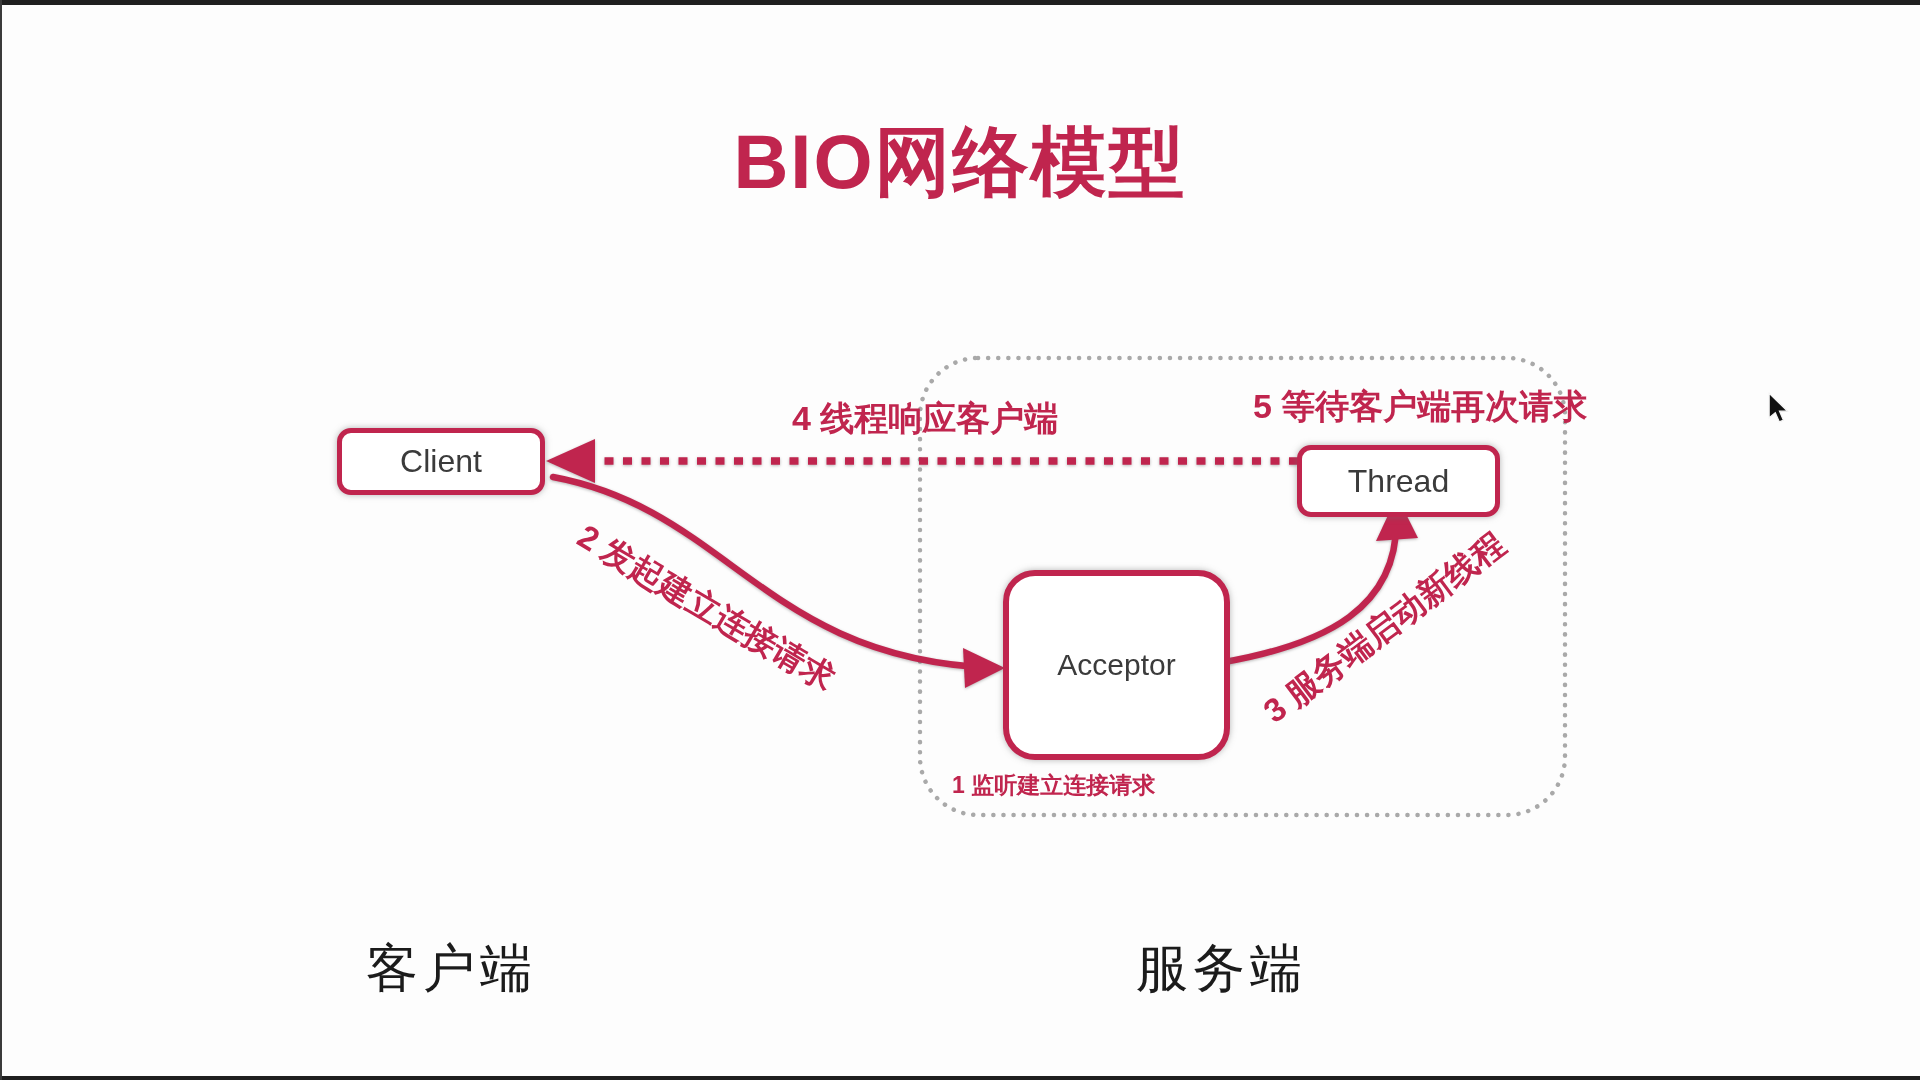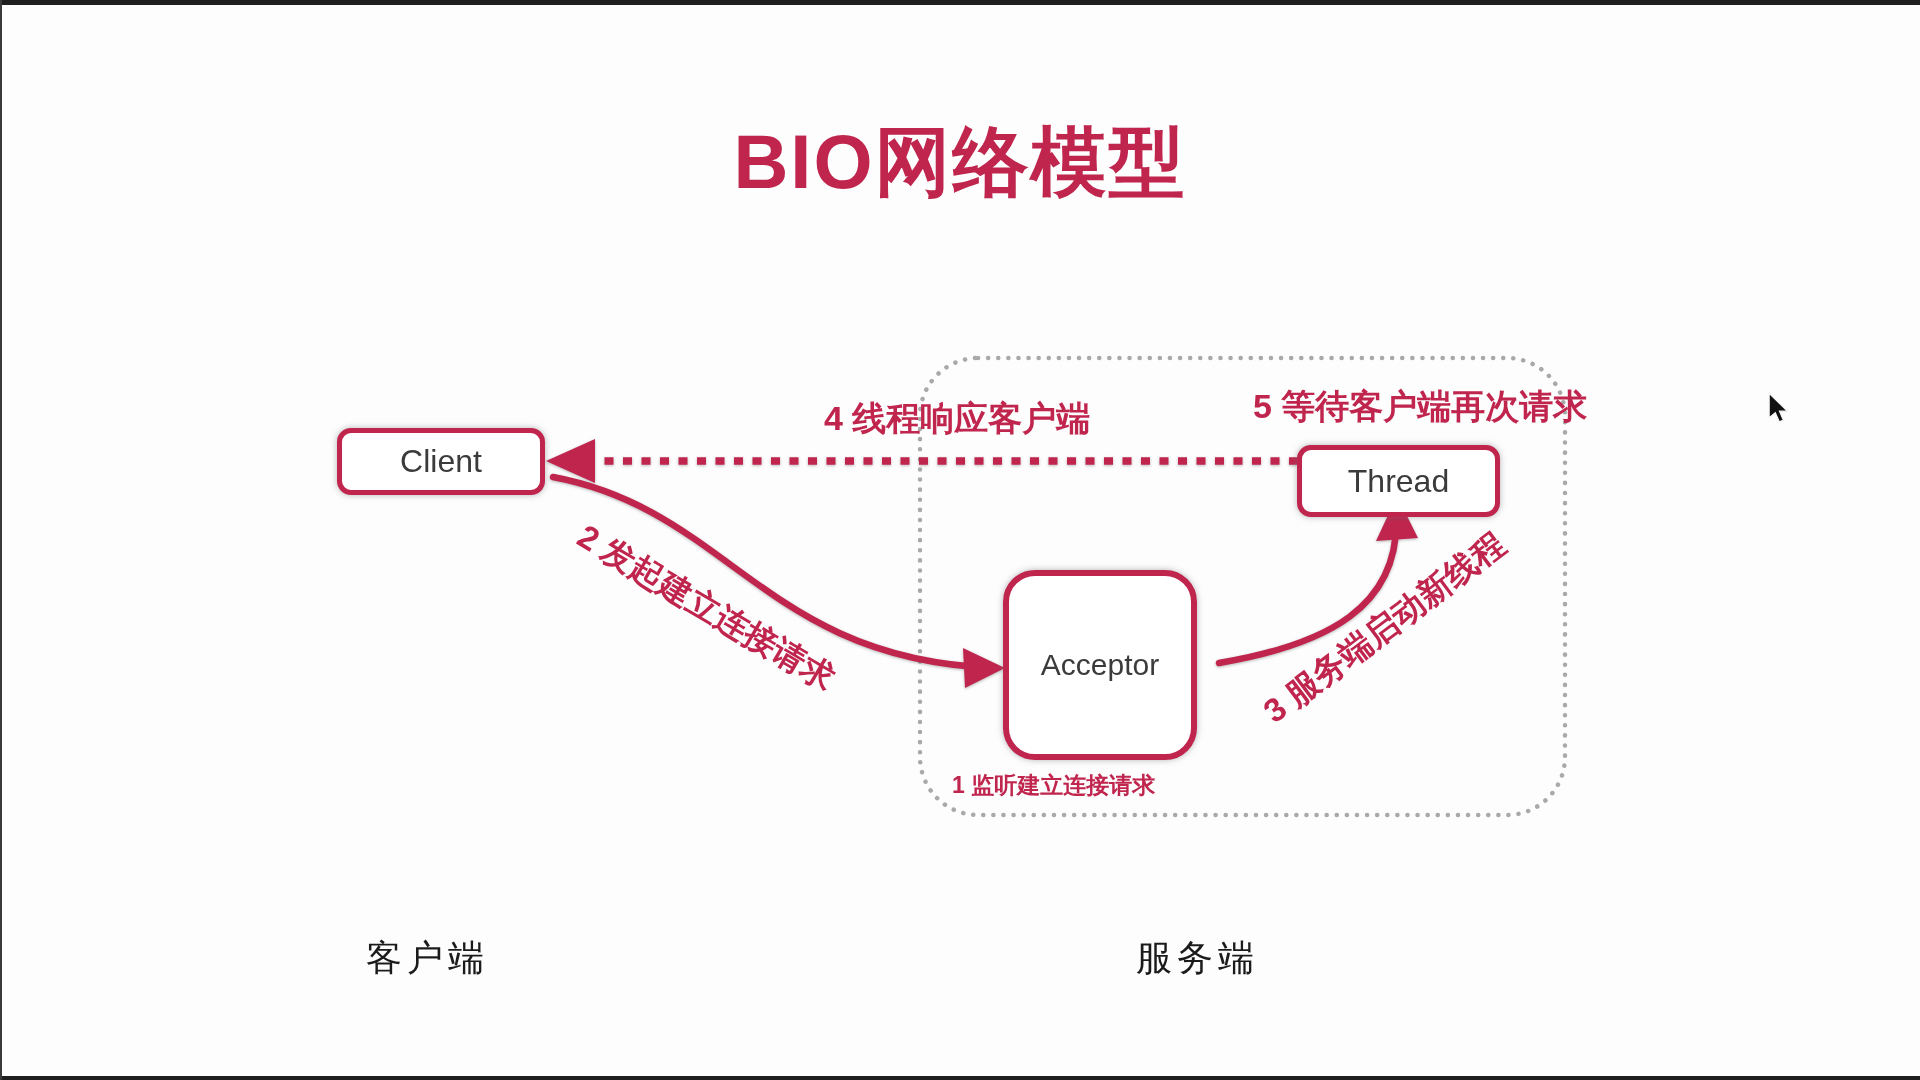--- a/index.html
+++ b/index.html
@@ -28,38 +28,38 @@
 
   .node {
     position:absolute; background:#ffffff;
     border:5px solid var(--accent); border-radius:14px;
     display:flex; align-items:center; justify-content:center;
     color:var(--box-text); font-size:32px; font-weight:500;
     box-shadow:0 0 6px rgba(110,110,110,.5);
   }
   .node.client   { left:337px;  top:428px; width:208px; height:67px; }
   .node.thread   { left:1297px; top:425px; width:203px; height:72px;margin-top:20px; }
-  .node.acceptor { left:1003px; top:570px; width:194px; height:190px;
+  .node.acceptor { left:1003px; top:570px; width:227px; height:190px;
                    border-width:6px; border-radius:32px; font-size:30px; }
 
   .step {
     position:absolute; color:var(--accent);
     font-size:34px; font-weight:600; white-space:nowrap;
   }
-  .step.s4 { left:824px;  top:396px; }
+  .step.s4 { left:792px;  top:396px; }
   .step.s5 { left:1226px; top:384px;margin-left:27px; }
   .step.s1 { left:952px;  top:770px; font-size:23px; }
   .step.s2 { left:582px; top:512px; height:38px; font-size:33px;
              transform:rotate(30.5deg); transform-origin:left center; }
   .step.s3 { left:1266px; top:694px; height:38px; font-size:33px;
              transform:rotate(-37deg); transform-origin:left center; }
 
   .zone {
     position:absolute; top:934px; color:var(--dark-text);
-    font-size:36px; font-weight:500; letter-spacing:5px; white-space:nowrap;
+    font-size:52px; font-weight:500; letter-spacing:5px; white-space:nowrap;
   }
   .zone.client-side { left:366px; }
   .zone.server-side { left:1136px; }
 
   .cursor { position:absolute; left:1766px; top:392px; width:26px; height:32px; }
 </style>
 </head>
 <body style="--accent: #C0254E; --box-text: #3b3b3b; --dark-text: #1b1b1b; --dots: #a9a9a9;">
 
 <div class="bar-top"></div>

